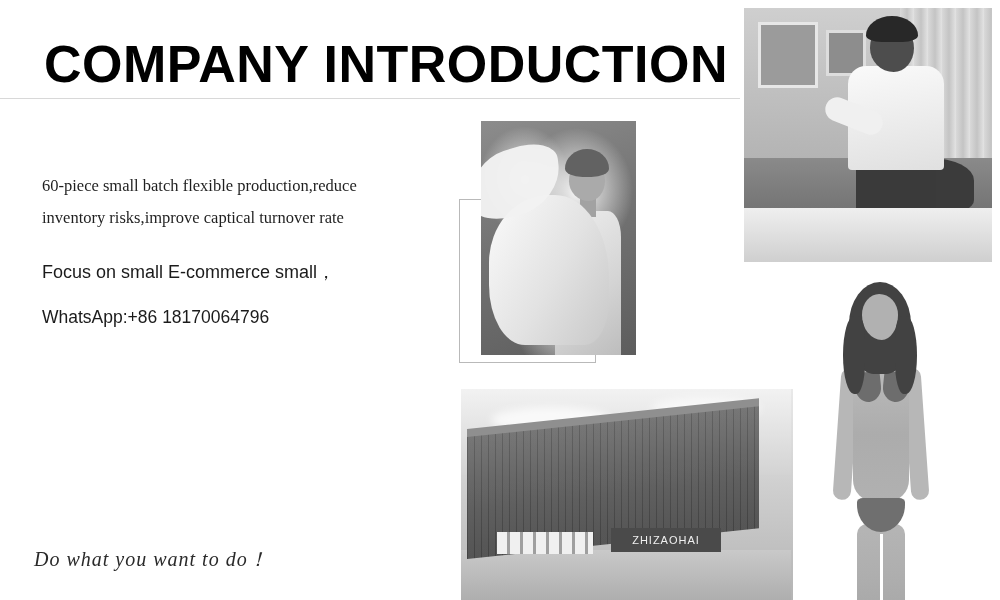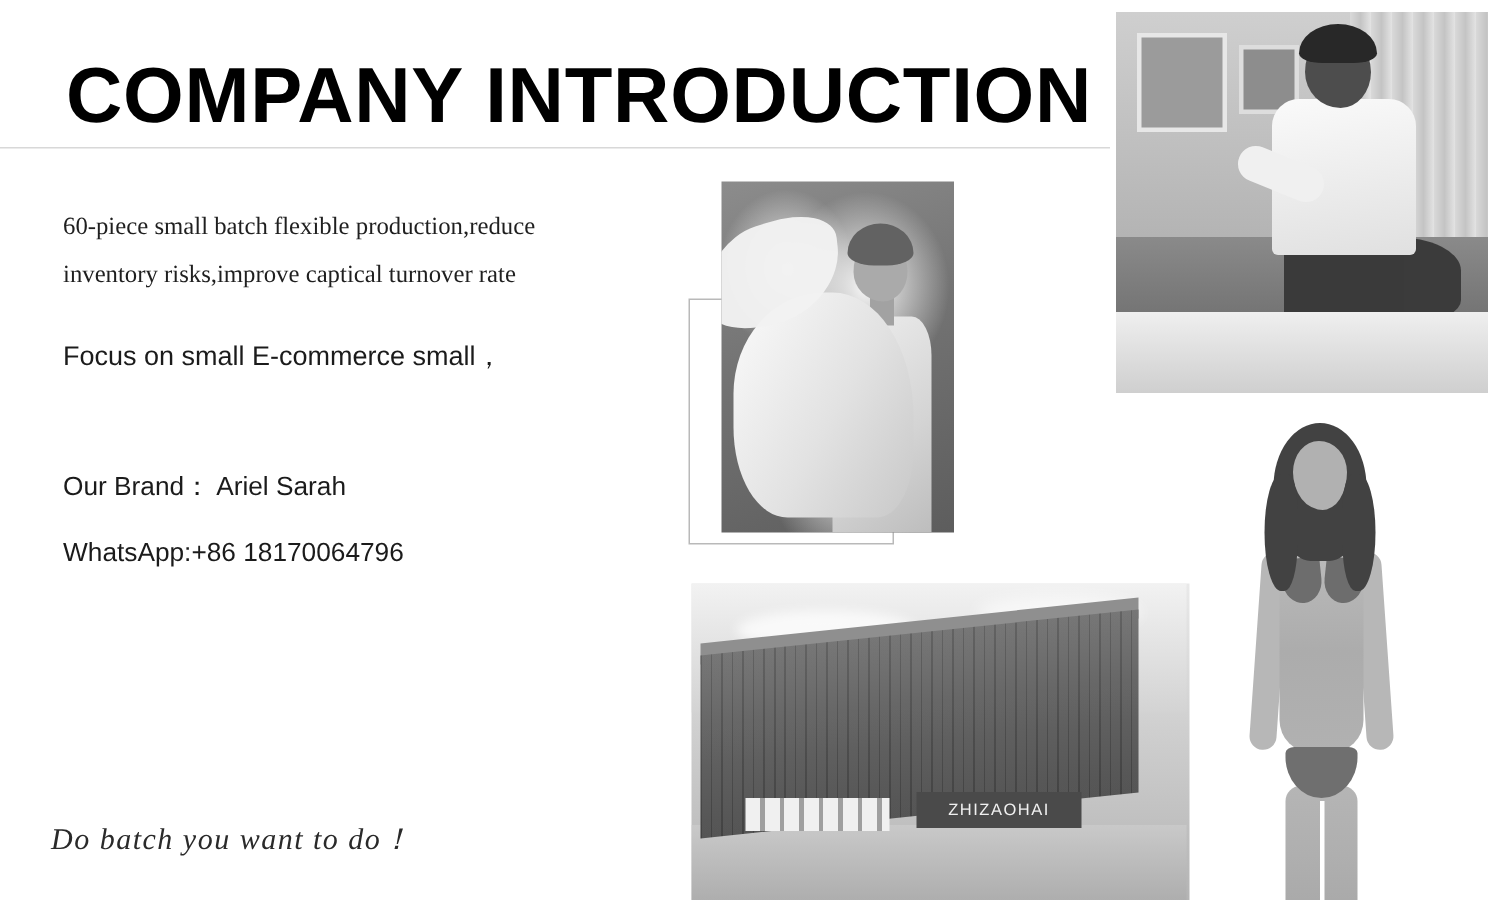--- a/index.html
+++ b/index.html
@@ -50,20 +50,21 @@
   }
   .line-serif {
     font-family: "Liberation Serif", serif;
     font-size: 16.5px;
     color: #1f1f1f;
     line-height: 1.55;
     margin-bottom: 12px;
   }
   .line-serif.tight {
     margin-bottom: 6px;
+    margin-top: 35px;
   }
   .focus {
     font-family: "Liberation Sans", sans-serif;
     font-size: 18px;
     color: #1b1b1b;
     line-height: 1.6;
     margin-top: 28px;
     margin-bottom: 0;
   }
   .contact {
@@ -467,25 +468,24 @@
   <div class="header-rule"></div>
 
   <div class="deco-frame"></div>
 
   <div class="text-col">
     <div class="line-serif tight">60-piece small batch flexible production,reduce</div>
     <div class="line-serif">inventory risks,improve captical turnover rate</div>
 
     <div class="focus">Focus on small E-commerce small，</div>
 
-    <div class="contact first">Our Brand： Ariel Sarah</div>
     <div class="contact second">WhatsApp:+86 18170064796</div>
   </div>
 
-  <div class="slogan">Do batch you want to do！</div>
+  <div class="slogan">Do what you want to do！</div>
 
   <div class="photo photo-fabric">
     <div class="torso"></div>
     <div class="neck"></div>
     <div class="head"></div>
     <div class="hair"></div>
     <div class="arm"></div>
     <div class="fab-b"></div>
     <div class="fab-a"></div>
   </div>

